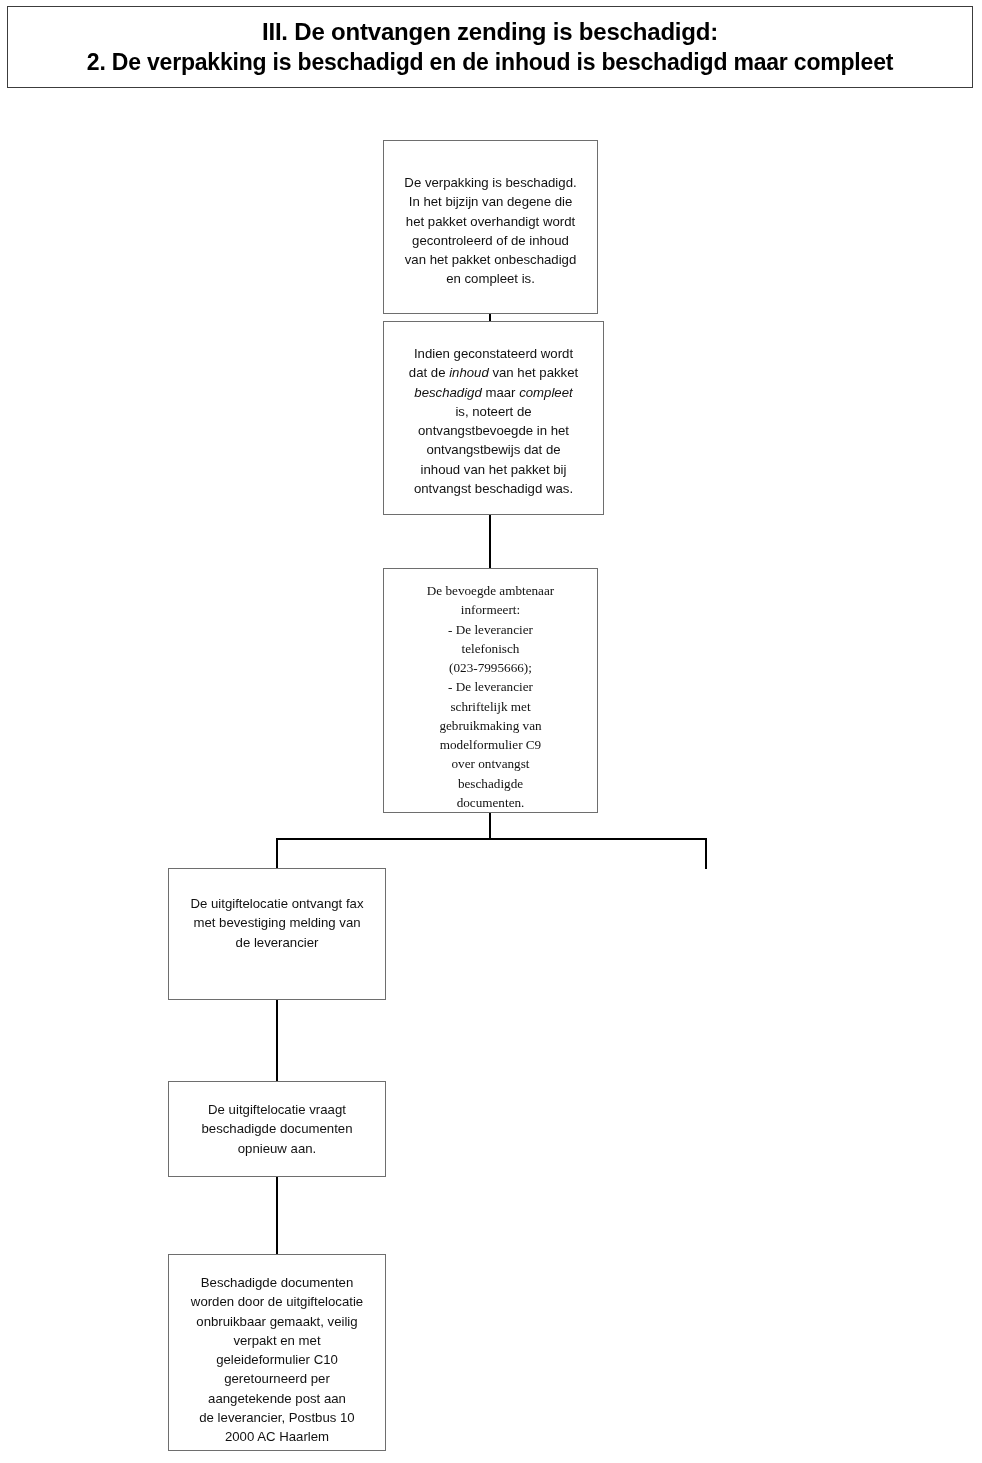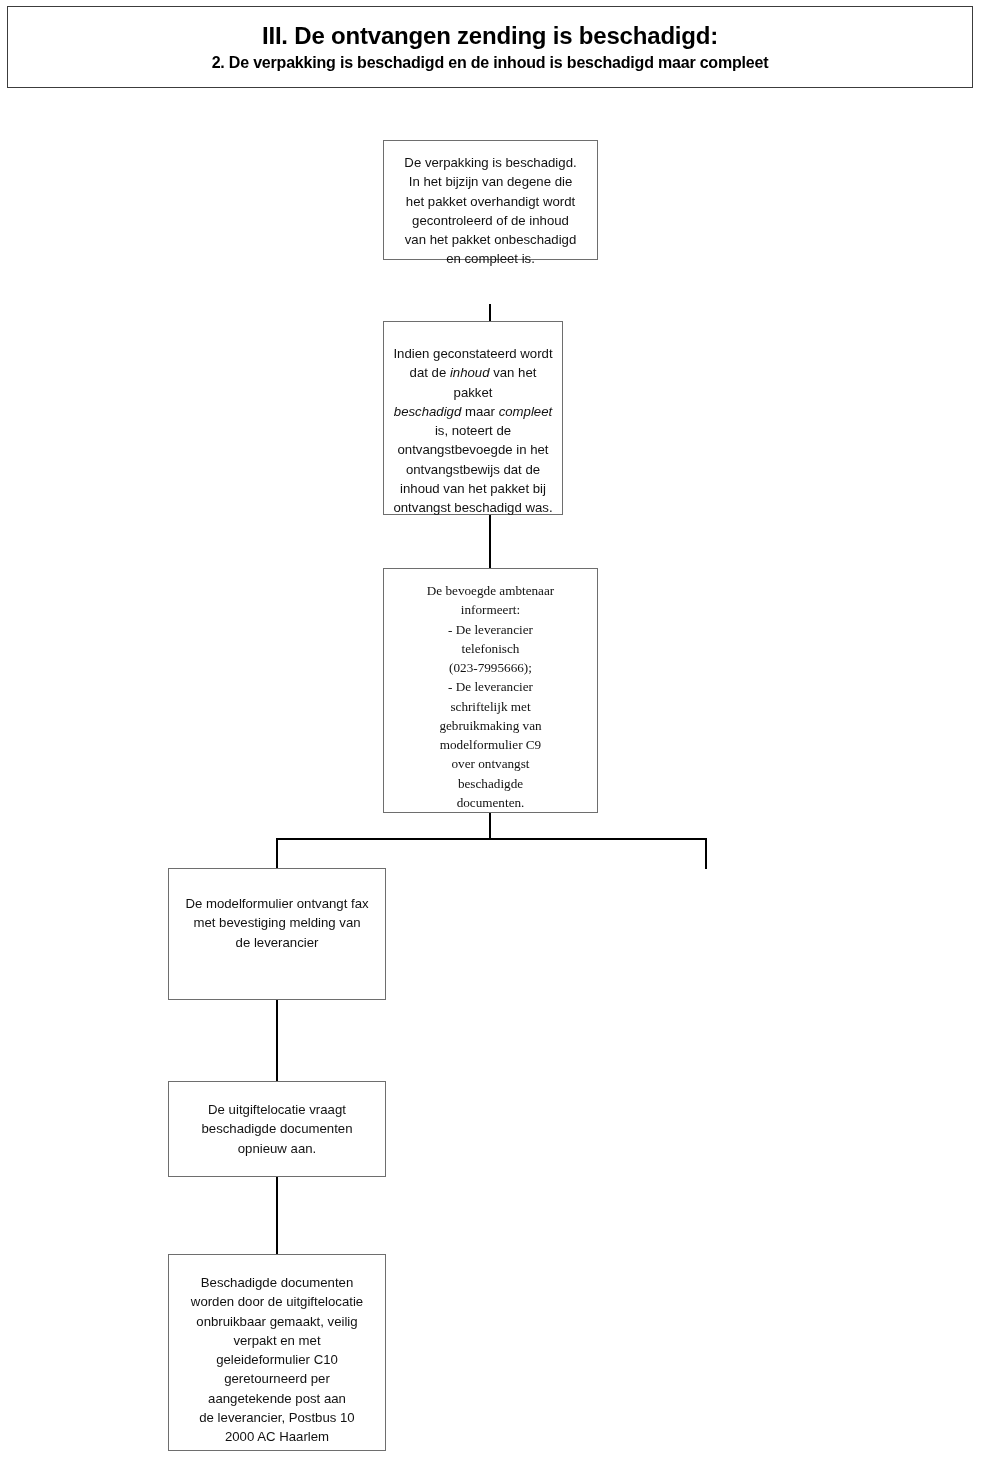--- a/index.html
+++ b/index.html
@@ -36,21 +36,21 @@
     justify-content: center;
   }
   .header-line1 {
     font-size: 24px;
     font-weight: bold;
     line-height: 1.15;
     text-align: center;
     letter-spacing: -0.2px;
   }
   .header-line2 {
-    font-size: 16px;
+    font-size: 23px;
     font-weight: bold;
     line-height: 1.2;
     text-align: right;
     margin-top: 3px;
     letter-spacing: -0.2px;
   }
 
   
   .node {
     position: absolute;
@@ -110,50 +110,50 @@
   <div class="conn h" style="left:276px; top:838px; width:431px;"></div>
 
   <div class="conn v" style="left:276px; top:838px; height:31px;"></div>
 
   <div class="conn v" style="left:705px; top:838px; height:31px;"></div>
 
   <div class="conn v" style="left:276px; top:999px; height:82px;"></div>
 
   <div class="conn v" style="left:276px; top:1176px; height:78px;"></div>
 
-  <div class="node" style="left:383px; top:140px; width:215px; height:120px; padding:12px 10px 0 10px;">
+  <div class="node" style="left:383px; top:140px; width:215px; height:174px; padding:32px 10px 0 10px;">
     <span class="node-text">De verpakking is beschadigd.
 In het bijzijn van degene die
 het pakket overhandigt wordt
 gecontroleerd of de inhoud
 van het pakket onbeschadigd
 en compleet is.</span>
   </div>
 
-  <div class="node" style="left:383px; top:321px; width:180px; height:194px; padding:22px 9px 0 9px;">
+  <div class="node" style="left:383px; top:321px; width:221px; height:194px; padding:22px 9px 0 9px;">
     <span class="node-text" id="node2-rich"><span>Indien geconstateerd wordt</span><br><span>dat de </span><em>inhoud</em><span> van het pakket</span><br><em>beschadigd</em><span> maar </span><em>compleet</em><br><span>is, noteert de</span><br><span>ontvangstbevoegde in het</span><br><span>ontvangstbewijs dat de</span><br><span>inhoud van het pakket bij</span><br><span>ontvangst beschadigd was.</span></span>
   </div>
 
   <div class="node" style="left:383px; top:568px; width:215px; height:245px; padding:12px 10px 0 10px;font-family:Liberation Serif, serif;">
     <span class="node-text left-list">De bevoegde ambtenaar
 informeert:
 - De leverancier
 telefonisch
 (023-7995666);
 - De leverancier
 schriftelijk met
 gebruikmaking van
 modelformulier C9
 over ontvangst
 beschadigde
 documenten.</span>
   </div>
 
   <div class="node align-center" style="left:168px; top:868px; width:218px; height:132px; padding:0 8px 22px 8px;">
-    <span class="node-text">De modelformulier ontvangt fax
+    <span class="node-text">De uitgiftelocatie ontvangt fax
 met bevestiging melding van
 de leverancier</span>
   </div>
 
 
   <div class="node align-center" style="left:168px; top:1081px; width:218px; height:96px; padding:0 8px 0 8px;">
     <span class="node-text">De uitgiftelocatie vraagt
 beschadigde documenten
 opnieuw aan.</span>
   </div>

